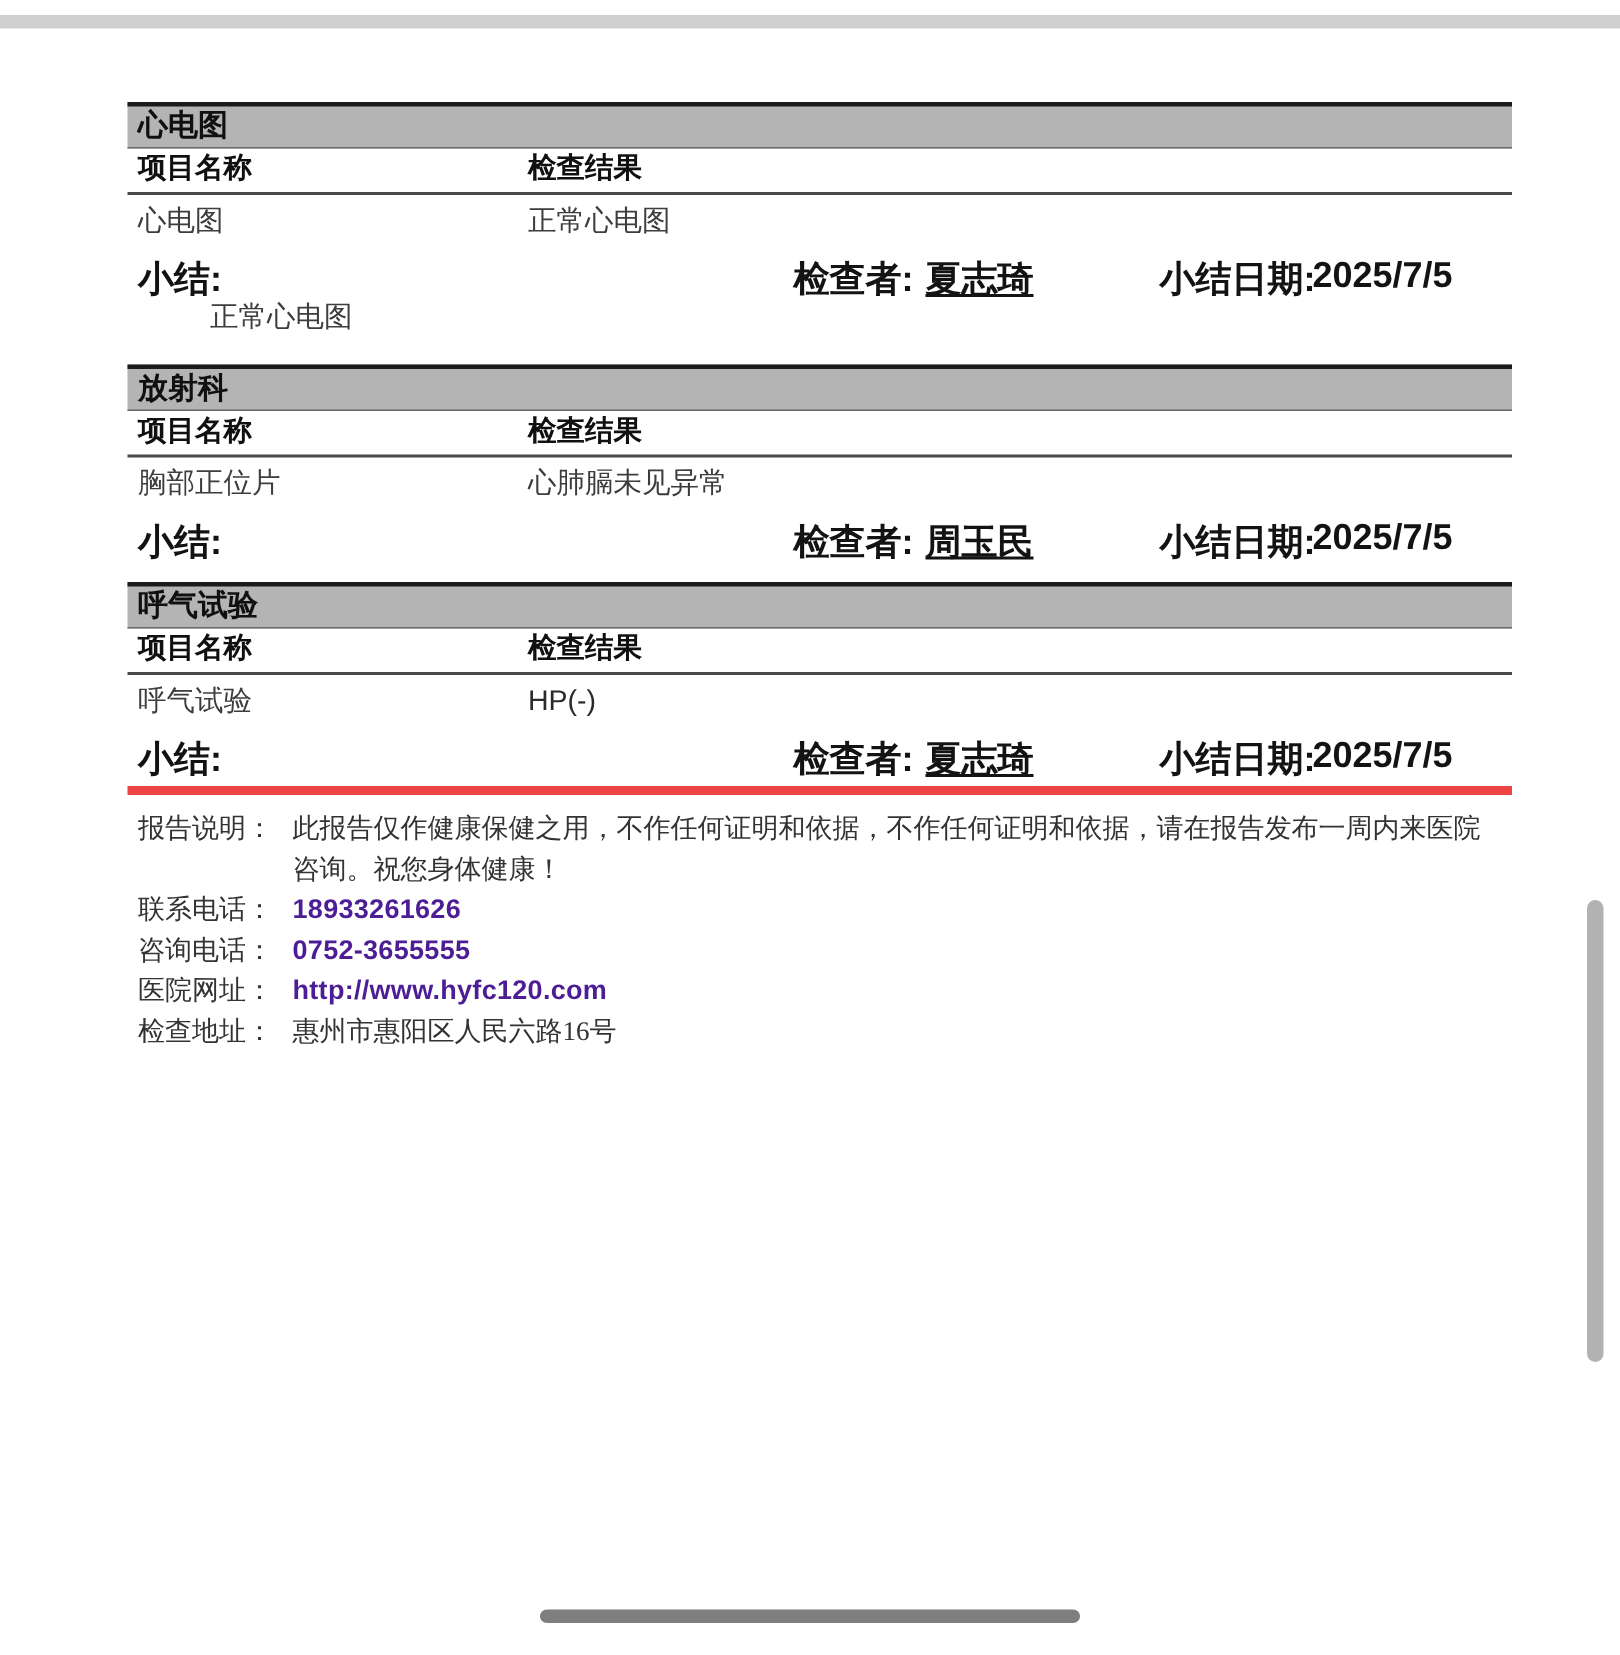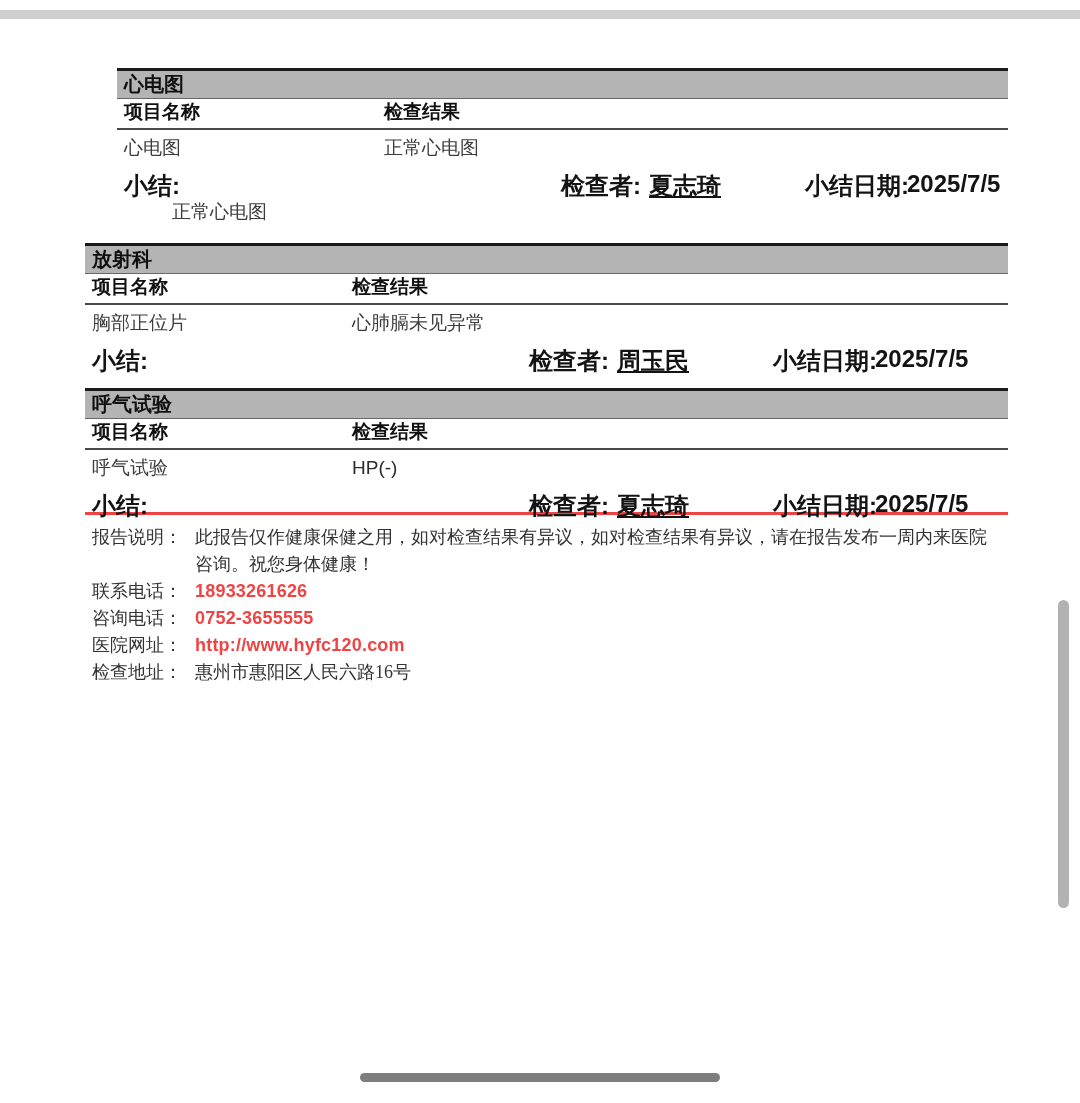--- a/index.html
+++ b/index.html
@@ -32,21 +32,21 @@
     background: #7e7e7e;
     border-radius: 5px;
   }
 
   
   .page {
     position: absolute;
     left: 85px; top: 0;
     width: 923px;
   }
-  .section-first { margin-top: 68px; margin-left: 32px; }
+  .section-first { margin-top: 68px; }
   .section { margin-bottom: 21px; }
 
   .section-bar {
     border-top: 3px solid #1b1b1b;
     border-bottom: 1px solid #686868;
     background: #b4b4b4;
     height: 31px;
     line-height: 27px;
     padding-left: 7px;
     font-size: 20px;
@@ -91,46 +91,46 @@
 
   .summary-content {
     margin: 9px 0 0 55px;
     font-family: "Liberation Serif", serif;
     font-size: 19px;
     color: #3d3d3d;
     line-height: 21px;
     min-height: 21px;
   }
   .summary-content:empty { display: none; }
-  .section-last { margin-bottom: 0; }
+  .section-last { margin-bottom: 12px; }
 
   
   .footer {
-    border-top: 3px solid #ef4444;
+    border-top: 6px solid #ef4444;
     padding-top: 9px;
   }
   .footer-row {
     display: flex;
     align-items: flex-start;
     line-height: 27px;
     font-size: 18px;
   }
   .footer-label {
     flex: 0 0 auto;
     width: 103px;
     padding-left: 7px;
     font-family: "Liberation Serif", serif;
     color: #333333;
     white-space: nowrap;
   }
   .footer-value {
     flex: 0 1 auto;
     margin-left: 7px;
     max-width: 802px;
-    color: #ef4444;
+    color: #4c1d95;
   }
   .val-serif { font-family: "Liberation Serif", serif; color: #333333; }
   .val-sans  { font-family: "Liberation Sans", sans-serif; font-weight: 600; letter-spacing: 0.2px; }
 </style>
 </head>
 <body>
 
 <div class="top-band"></div>
 
 <div class="page">
@@ -196,21 +196,21 @@
       <span class="pos-exm-val">夏志琦</span>
       <span class="pos-dat-lbl">小结日期:</span>
       <span class="pos-dat-val">2025/7/5</span>
     </div>
 
   </div>
 
   <div class="footer">
     <div class="footer-row">
       <span class="footer-label">报告说明：</span>
-      <span class="footer-value val-serif">此报告仅作健康保健之用，如对检查结果有异议，如对检查结果有异议，请在报告发布一周内来医院咨询。祝您身体健康！</span>
+      <span class="footer-value val-serif">此报告仅作健康保健之用，不作任何证明和依据，不作任何证明和依据，请在报告发布一周内来医院咨询。祝您身体健康！</span>
     </div>
     <div class="footer-row">
       <span class="footer-label">联系电话：</span>
       <span class="footer-value val-sans">18933261626</span>
     </div>
     <div class="footer-row">
       <span class="footer-label">咨询电话：</span>
       <span class="footer-value val-sans">0752-3655555</span>
     </div>
     <div class="footer-row">

